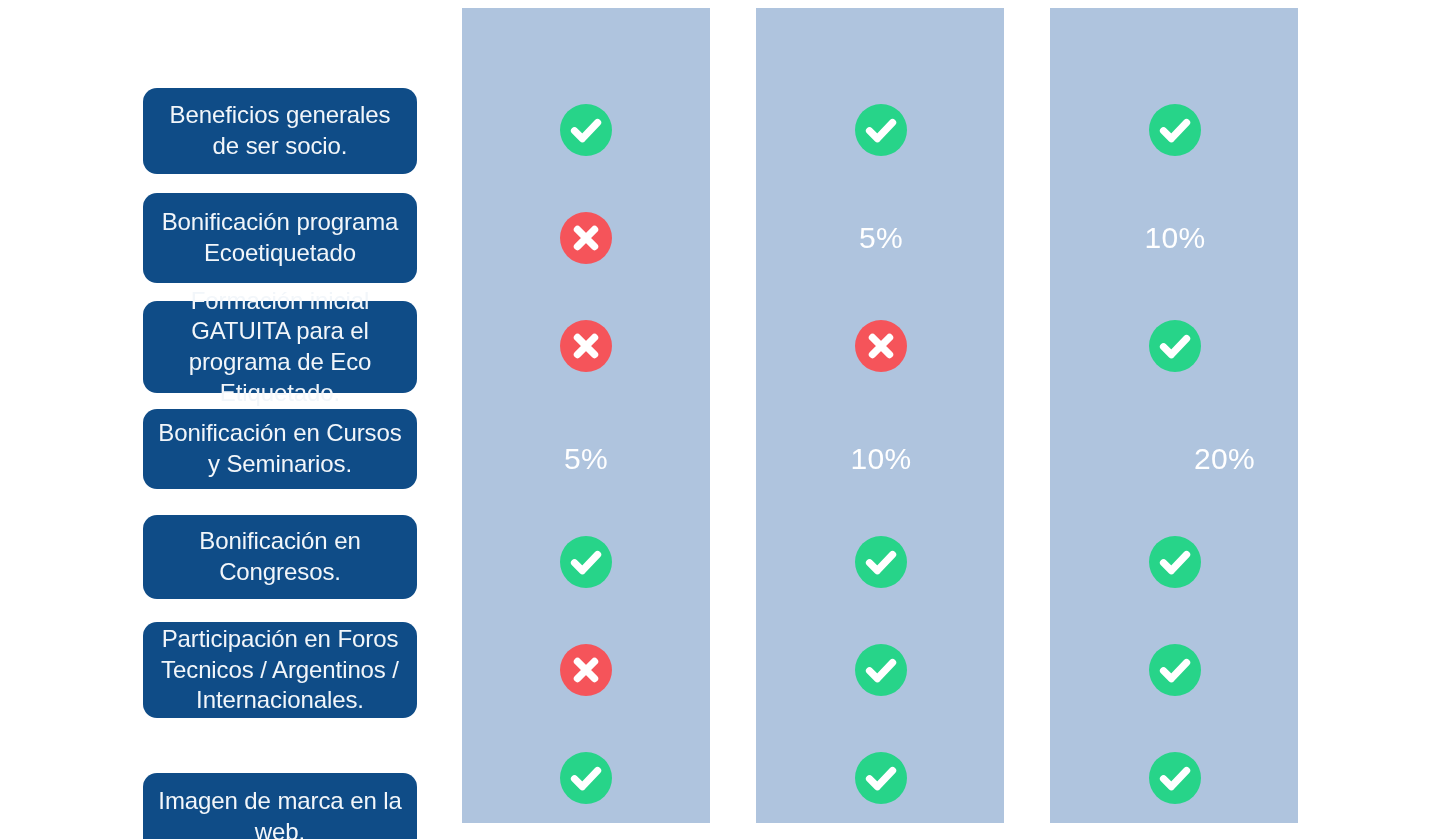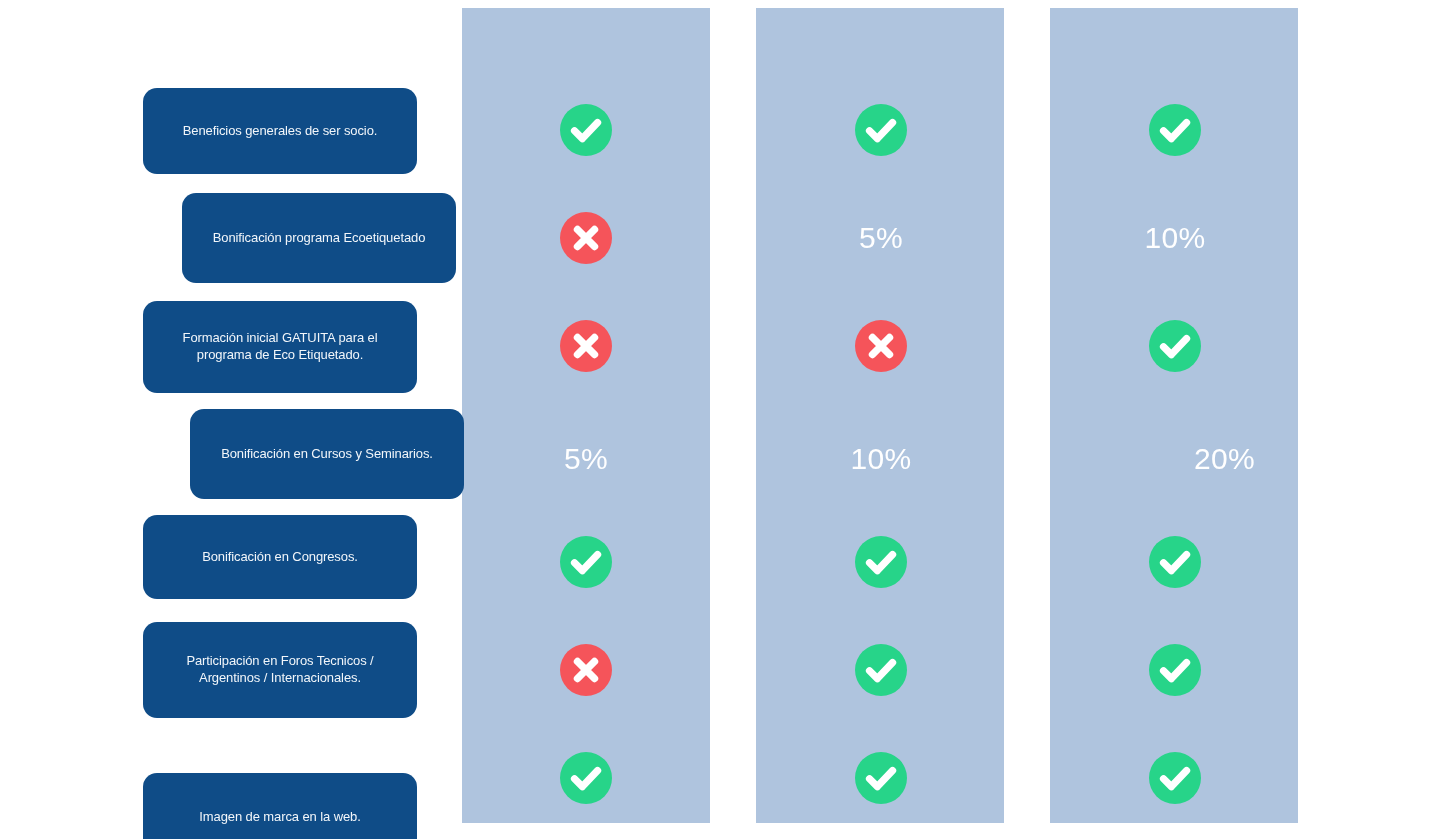--- a/index.html
+++ b/index.html
@@ -40,31 +40,31 @@
     background: #0F4C87;
     border-radius: 14px;
     display: flex;
     align-items: center;
     justify-content: center;
     box-sizing: border-box;
     padding: 6px 14px;
   }
   .feature-pill-label {
     color: #F2F6FA;
-    font-size: 13px;
+    font-size: 24px;
     line-height: 1.28;
     text-align: center;
     font-family: "Liberation Sans", sans-serif;
     letter-spacing: -0.1px;
   }
 
   #feature-pill-0 { top: 88px;  height: 86px; }
-  #feature-pill-1 { top: 193px; height: 90px; margin-left: 39px; }
+  #feature-pill-1 { top: 193px; height: 90px; }
   #feature-pill-2 { top: 301px; height: 92px; }
-  #feature-pill-3 { top: 409px; height: 90px; margin-left: 47px; }
+  #feature-pill-3 { top: 409px; height: 80px; }
   #feature-pill-4 { top: 515px; height: 84px; }
   #feature-pill-5 { top: 622px; height: 96px; }
   #feature-pill-6 { top: 735px; height: 88px; margin-top: 38px; }
 
   
   .cell {
     position: absolute;
     width: 160px;
     height: 70px;
     margin-left: -80px;

